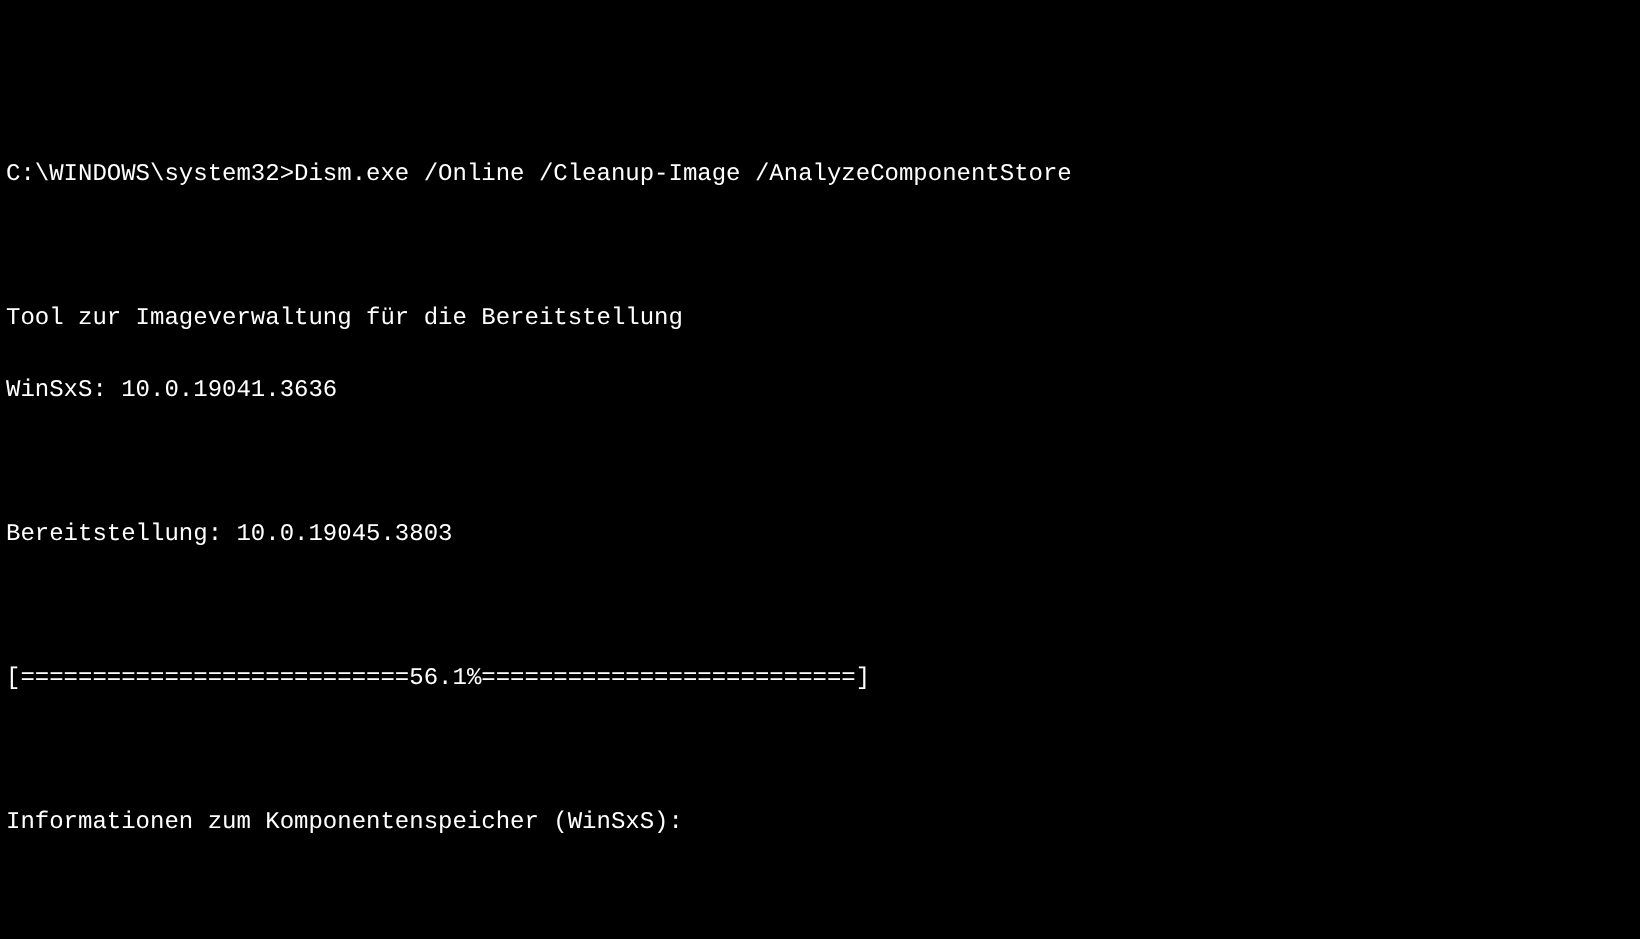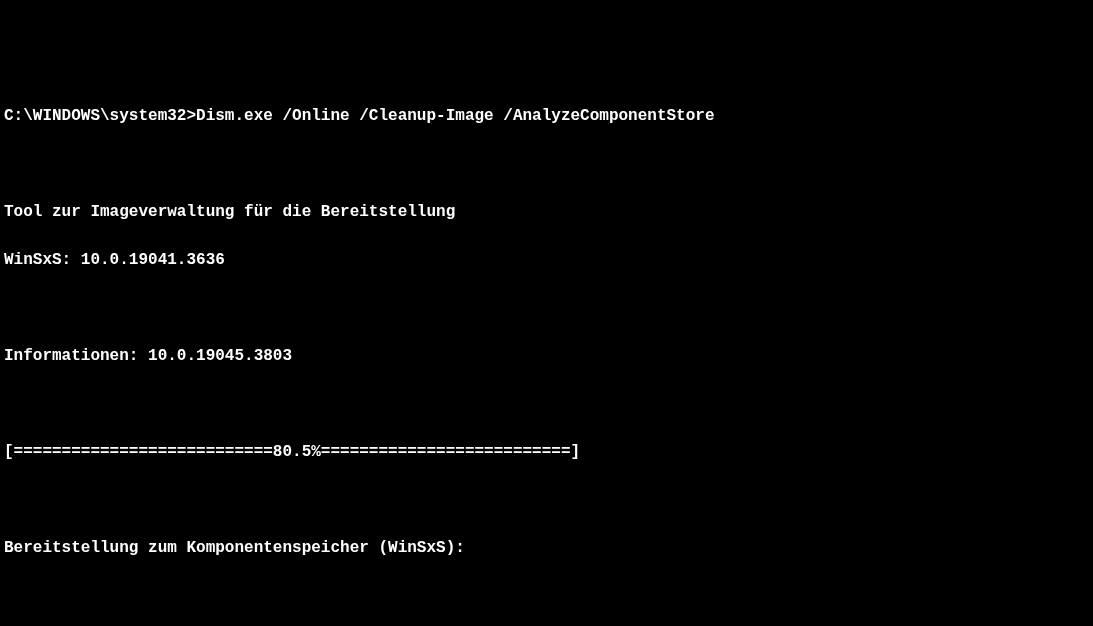--- a/index.html
+++ b/index.html
@@ -14,21 +14,20 @@
       font-size: 16px;
       line-height: 1.5;
       padding: 8px 4px;
       width: 1093px;
       height: 626px;
       white-space: pre;
       overflow: hidden;
     }
     .terminal-line {
       display: block;
-      font-weight: bold;
     }
     .prompt-path {
       display: inline;
     }
     .command {
       display: inline;
     }
     .blank-line {
       height: 1.5em;
     }
@@ -36,25 +35,25 @@
 </head>
 <body>
 
 
 
 <div class="terminal-line"><span class="prompt-path">C:\WINDOWS\system32&gt;</span><span class="command">Dism.exe /Online /Cleanup-Image /AnalyzeComponentStore</span></div>
 <div class="blank-line"></div>
 <div class="terminal-line">Tool zur Imageverwaltung für die Bereitstellung</div>
 <div class="terminal-line">WinSxS: 10.0.19041.3636</div>
 <div class="blank-line"></div>
-<div class="terminal-line">Informationen: 10.0.19045.3803</div>
+<div class="terminal-line">Bereitstellung: 10.0.19045.3803</div>
 <div class="blank-line"></div>
-<div class="terminal-line">[===========================80.5%==========================] </div>
+<div class="terminal-line">[===========================56.1%==========================] </div>
 <div class="blank-line"></div>
-<div class="terminal-line">Bereitstellung zum Komponentenspeicher (WinSxS):</div>
+<div class="terminal-line">Informationen zum Komponentenspeicher (WinSxS):</div>
 <div class="blank-line"></div>
 
 
 
 
 
 
 
 
 

